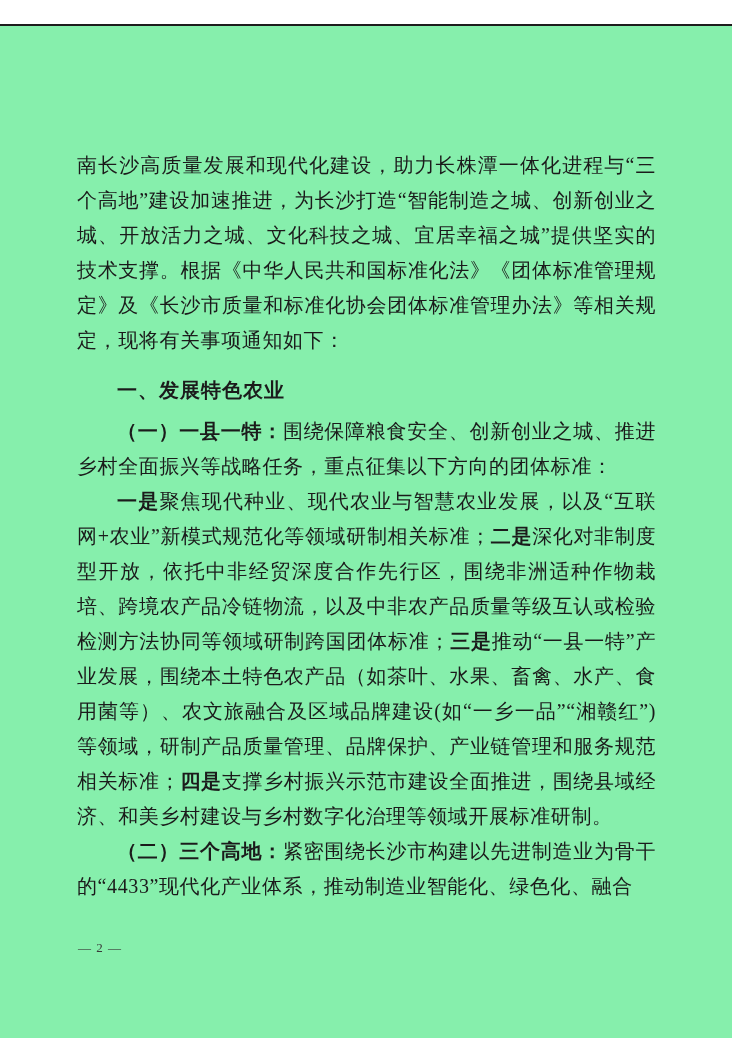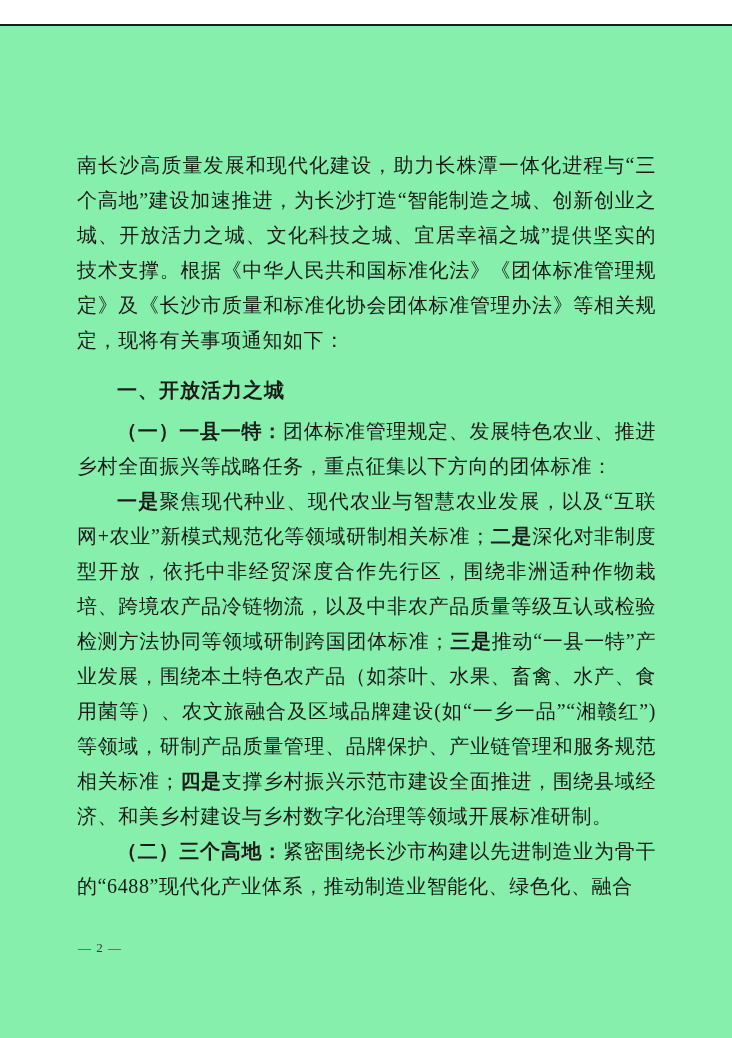--- a/index.html
+++ b/index.html
@@ -62,21 +62,21 @@
     letter-spacing: 1px;
   }
 </style>
 </head>
 <body>
 
 <div class="page">
   <div class="top-edge"></div>
   <div class="content">
       <p class="para no-indent"><span class="run">南长沙高质量发展和现代化建设，助力长株潭一体化进程与“三个高地”建设加速推进，为长沙打造“智能制造之城、创新创业之城、开放活力之城、文化科技之城、宜居幸福之城”提供坚实的技术支撑。根据《中华人民共和国标准化法》《团体标准管理规定》及《长沙市质量和标准化协会团体标准管理办法》等相关规定，现将有关事项通知如下：</span></p>
-      <p class="para heading"><span class="run bold">一、开放活力之城</span></p>
-      <p class="para"><span class="run bold">（一）一县一特：</span><span class="run">团体标准管理规定、发展特色农业、推进乡村全面振兴等战略任务，重点征集以下方向的团体标准：</span></p>
+      <p class="para heading"><span class="run bold">一、发展特色农业</span></p>
+      <p class="para"><span class="run bold">（一）一县一特：</span><span class="run">围绕保障粮食安全、创新创业之城、推进乡村全面振兴等战略任务，重点征集以下方向的团体标准：</span></p>
       <p class="para"><span class="run bold">一是</span><span class="run">聚焦现代种业、现代农业与智慧农业发展，以及“互联网+农业”新模式规范化等领域研制相关标准；</span><span class="run bold">二是</span><span class="run">深化对非制度型开放，依托中非经贸深度合作先行区，围绕非洲适种作物栽培、跨境农产品冷链物流，以及中非农产品质量等级互认或检验检测方法协同等领域研制跨国团体标准；</span><span class="run bold">三是</span><span class="run">推动“一县一特”产业发展，围绕本土特色农产品（如茶叶、水果、畜禽、水产、食用菌等）、农文旅融合及区域品牌建设(如“一乡一品”“湘赣红”)等领域，研制产品质量管理、品牌保护、产业链管理和服务规范相关标准；</span><span class="run bold">四是</span><span class="run">支撑乡村振兴示范市建设全面推进，围绕县域经济、和美乡村建设与乡村数字化治理等领域开展标准研制。</span></p>
-      <p class="para"><span class="run bold">（二）三个高地：</span><span class="run">紧密围绕长沙市构建以先进制造业为骨干的“6488”现代化产业体系，推动制造业智能化、绿色化、融合</span></p>
+      <p class="para"><span class="run bold">（二）三个高地：</span><span class="run">紧密围绕长沙市构建以先进制造业为骨干的“4433”现代化产业体系，推动制造业智能化、绿色化、融合</span></p>
     </div>
   <div class="footer">
     <span>— 2 —</span>
   </div>
 </div>
 
 </body></html>

